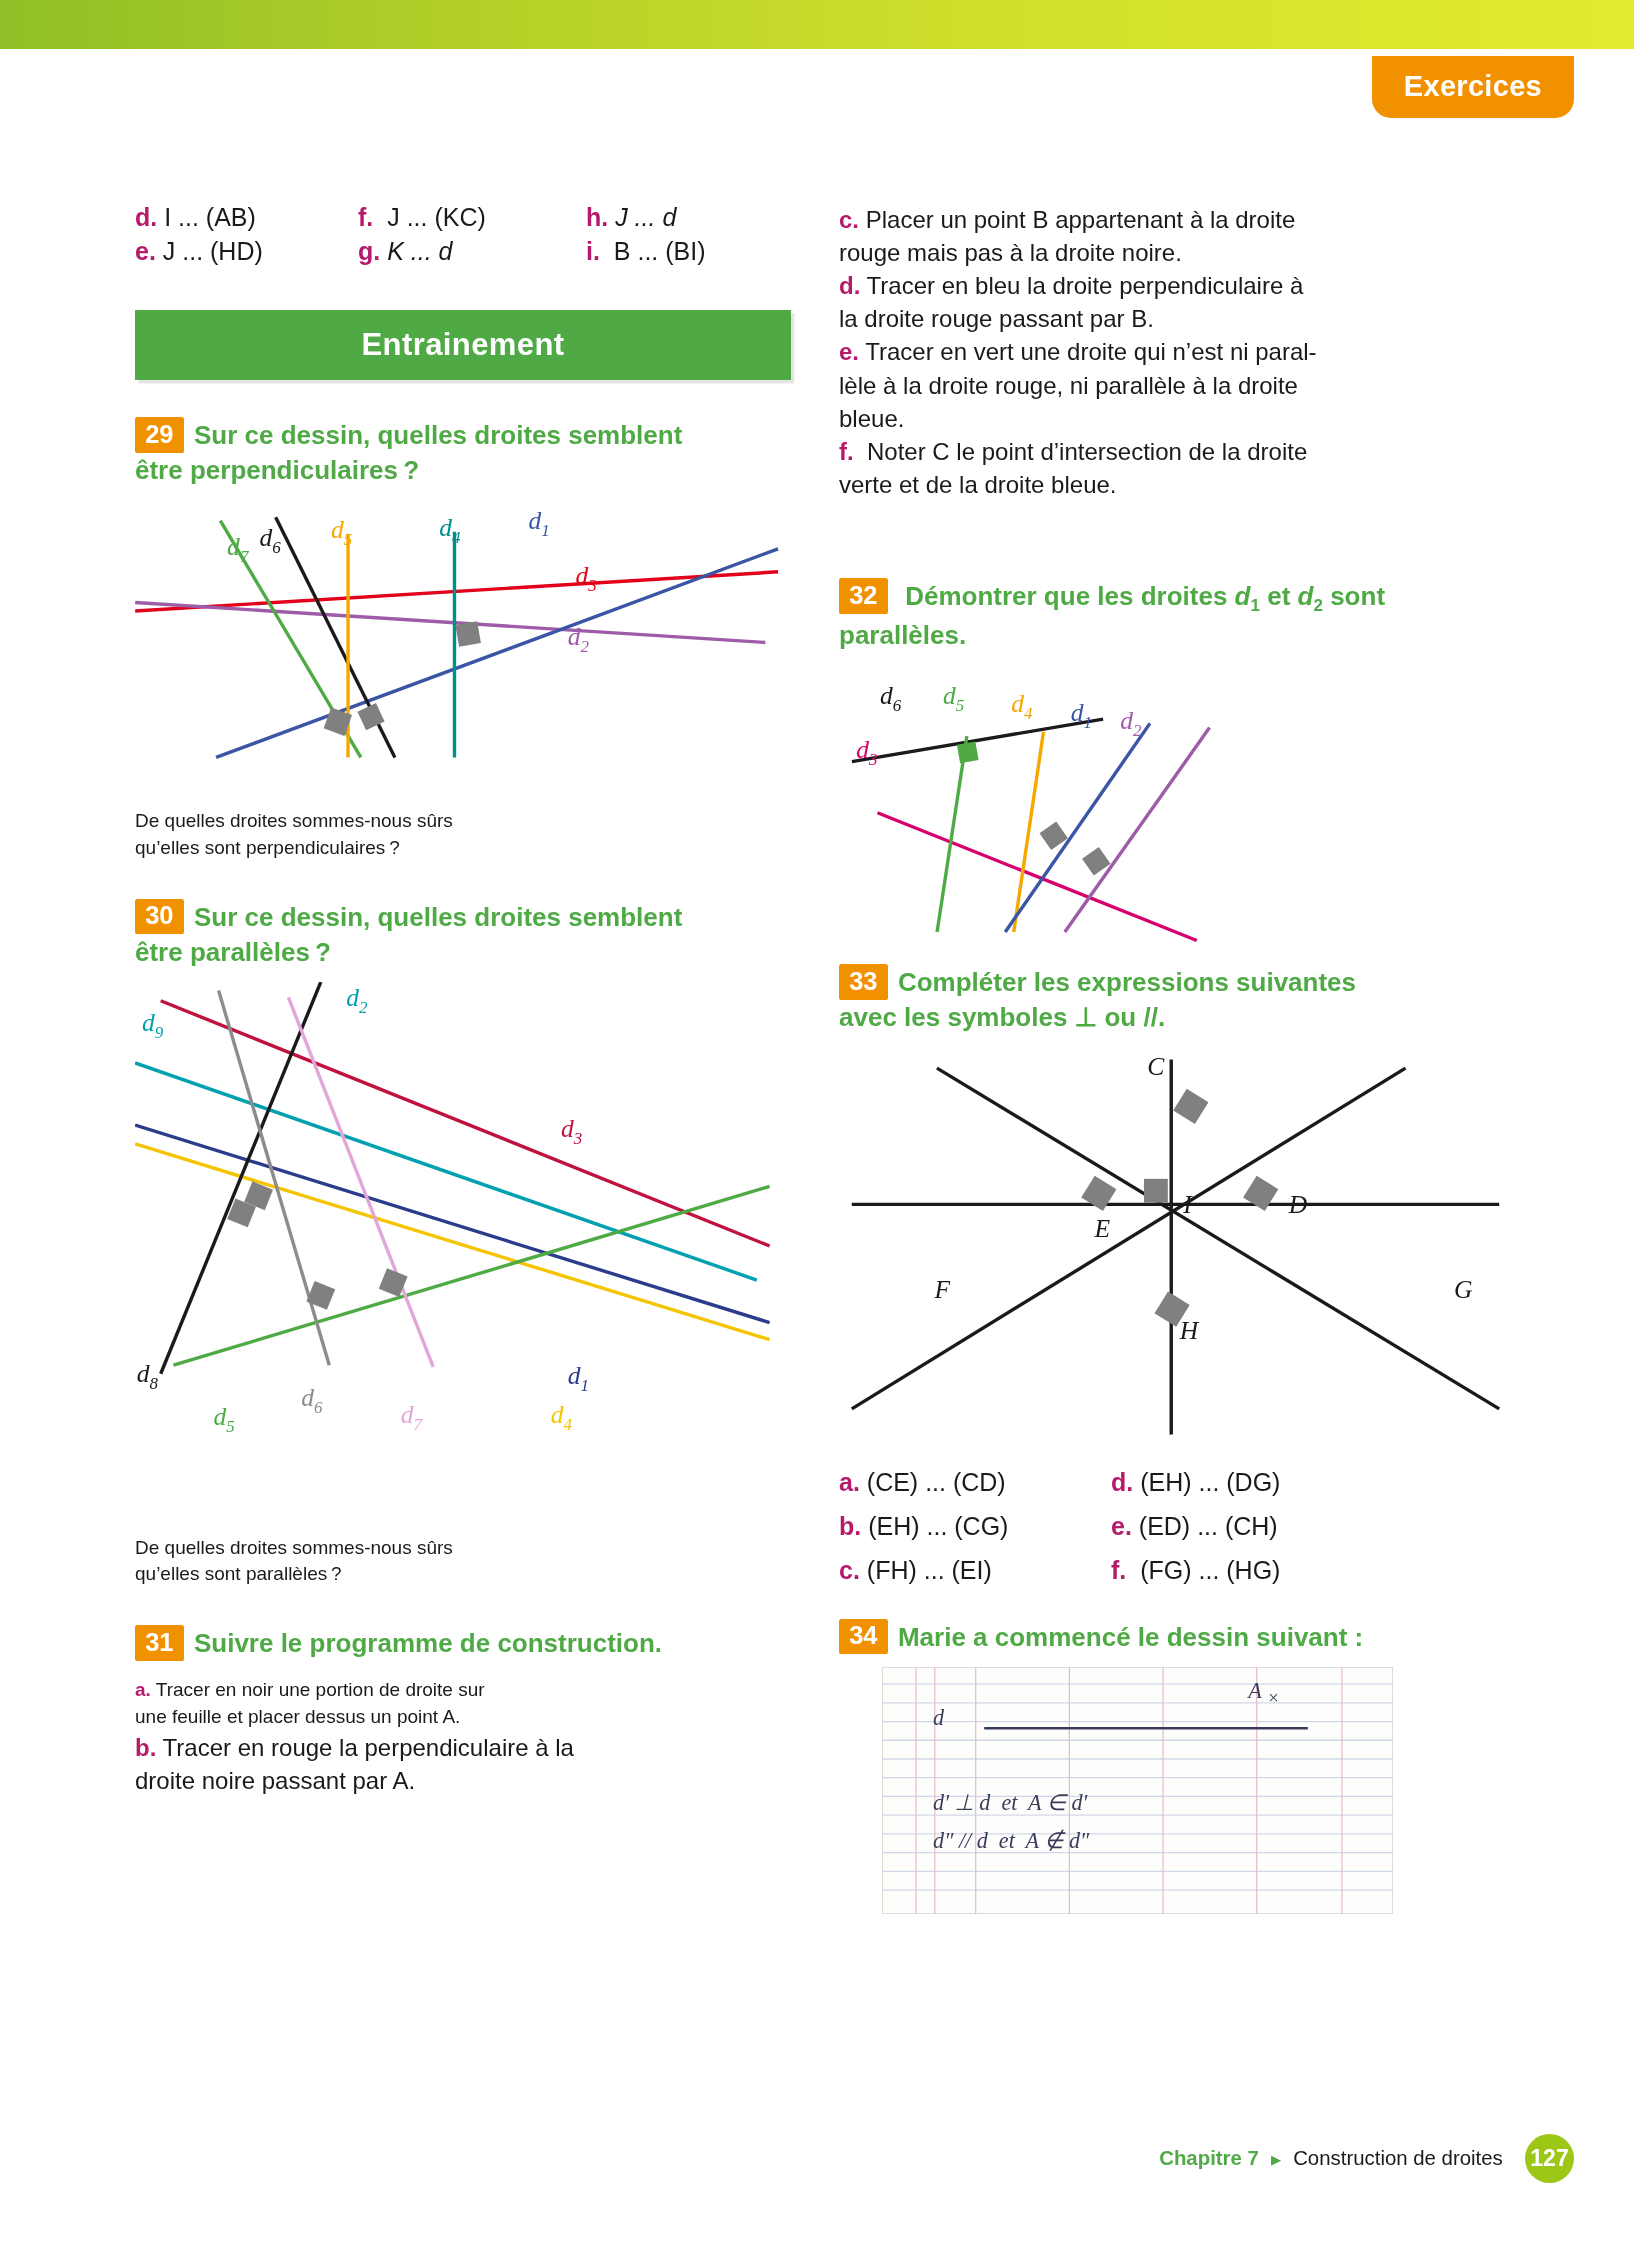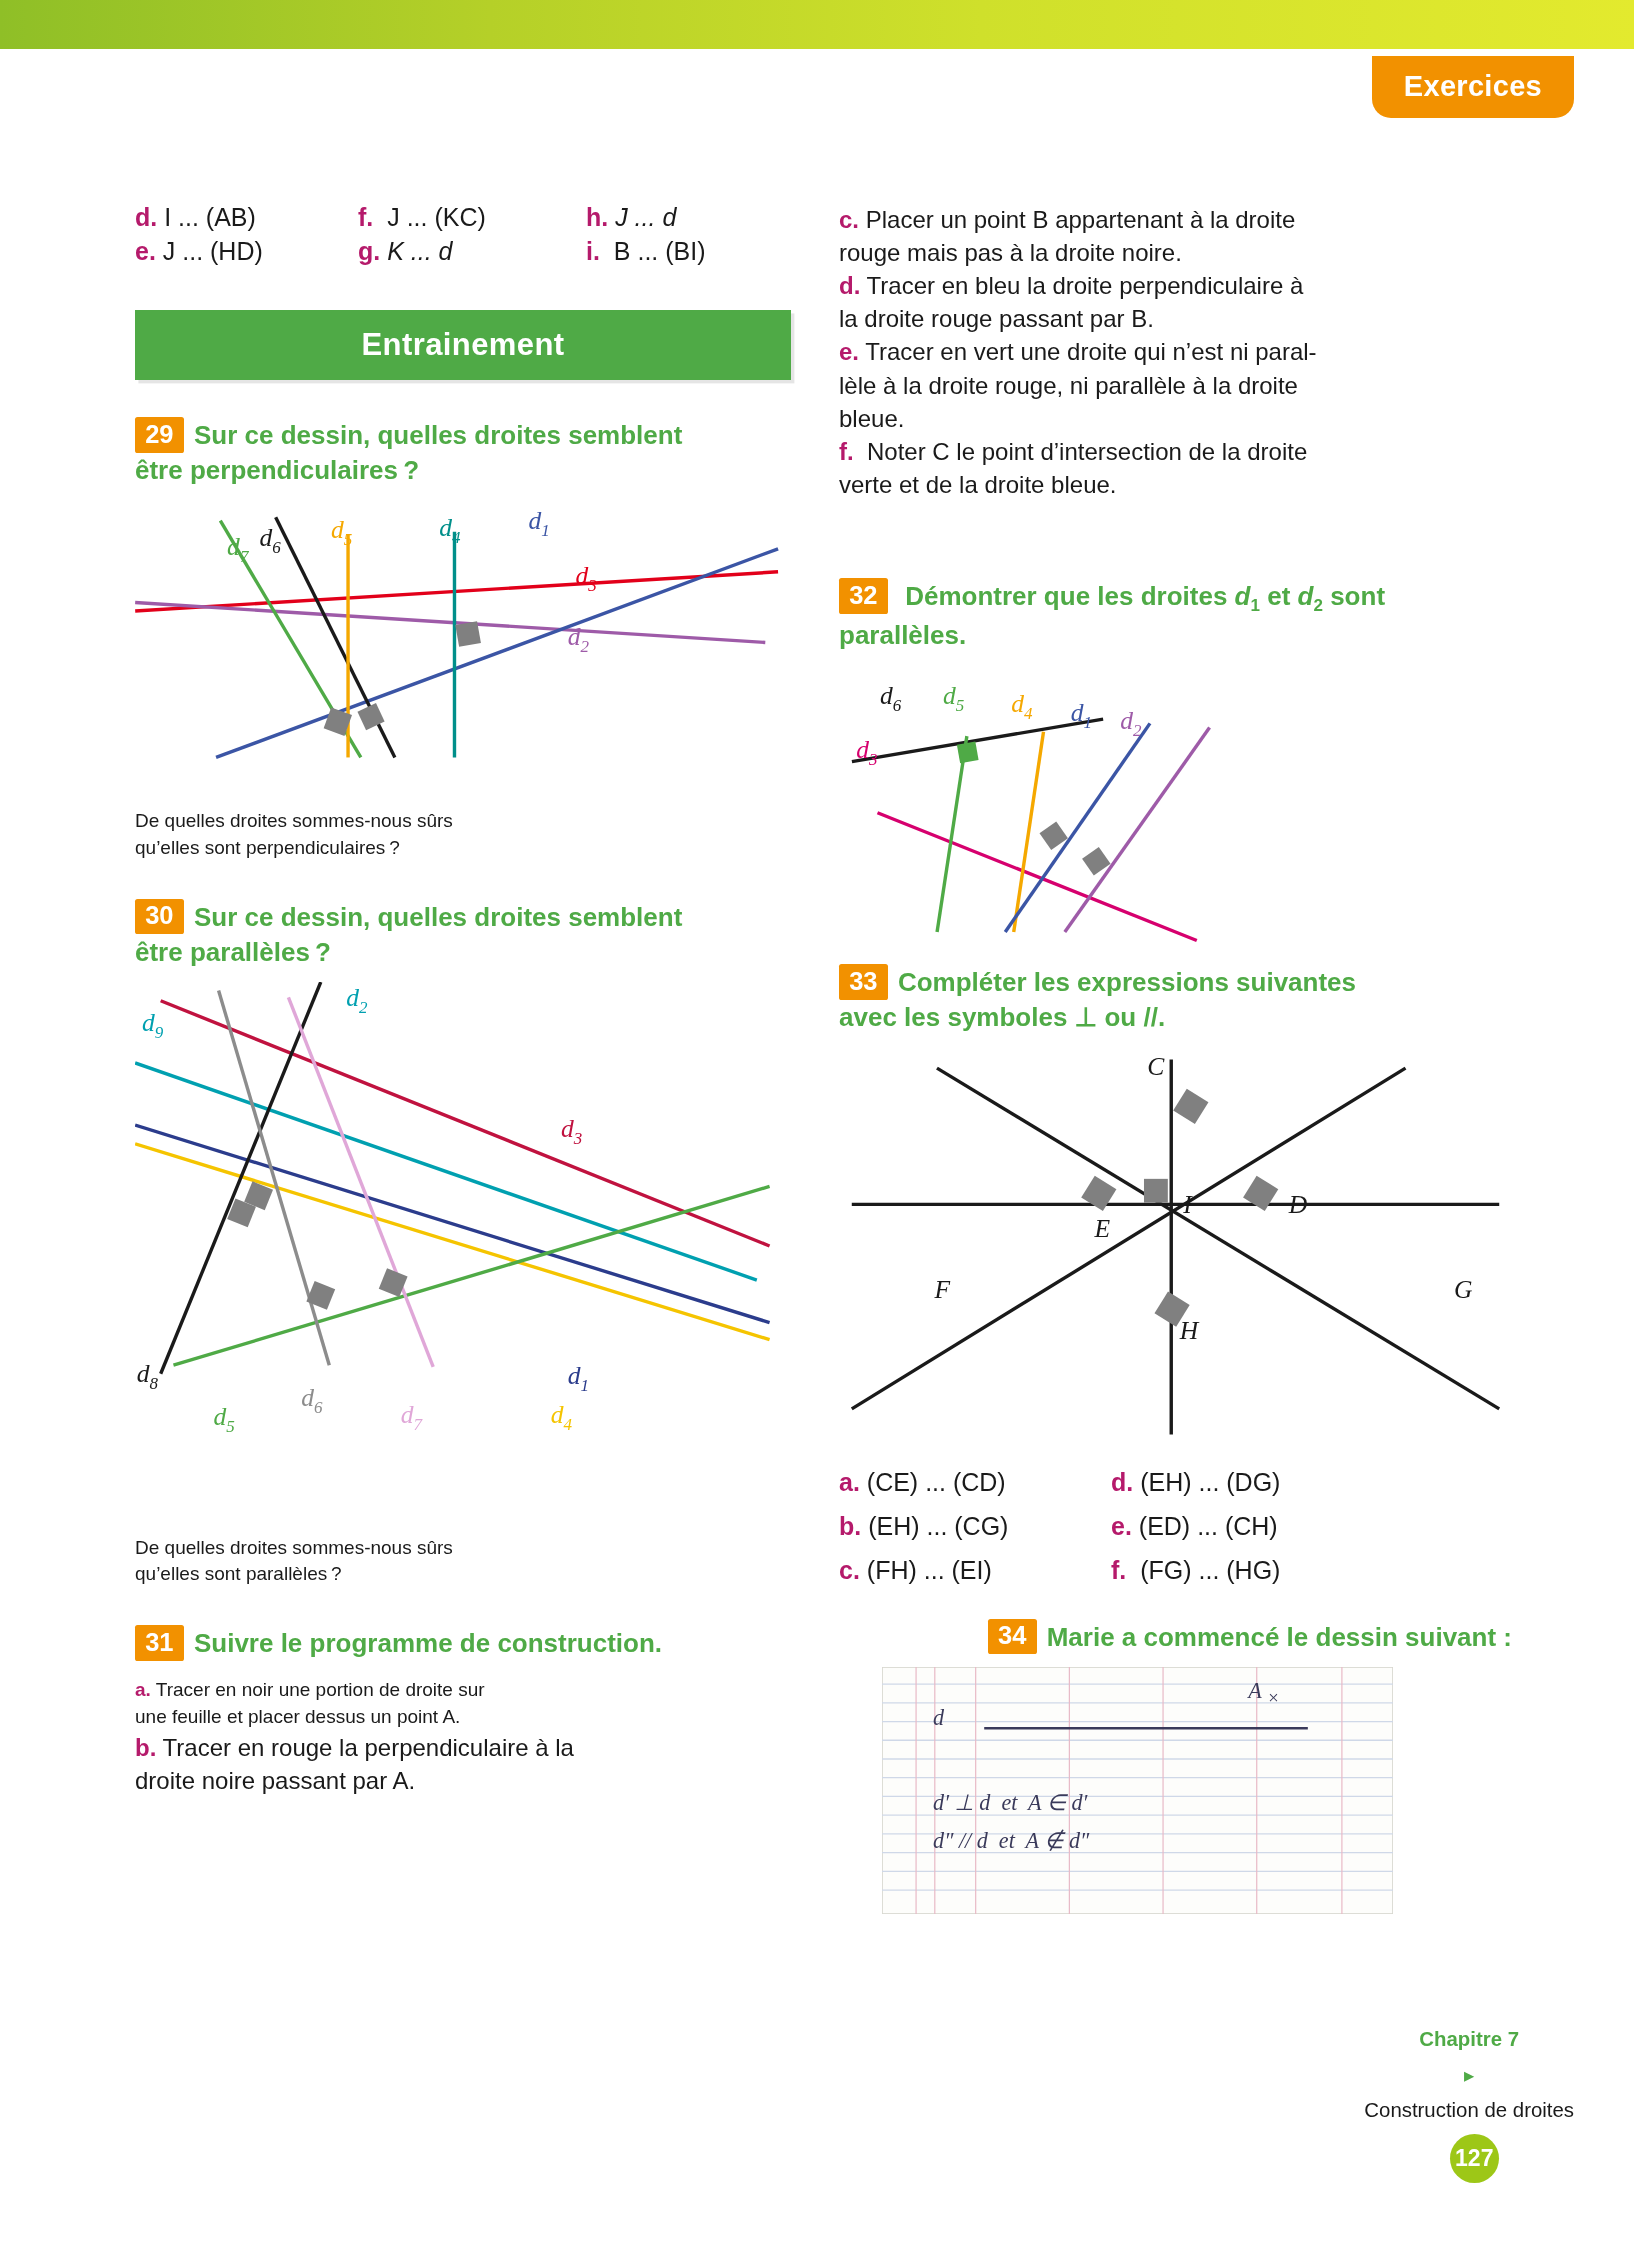--- a/index.html
+++ b/index.html
@@ -81,21 +81,20 @@
   .two-col-ans {
     display:grid; grid-template-columns: 272px auto;
     row-gap:15px; font-size:25px; margin-top:22px;
   }
 
   
   .footer {
     position:absolute; right:61px; bottom:78px;
     display:flex; align-items:center; gap:12px;
     font-size:20.4px;
-    flex-direction:column;
   }
   .footer .chap { color:#4faa46; font-weight:bold; }
   .footer .arrow { color:#4faa46; }
   .footer .sub { color:#1a1a1a; }
   .pagenum {
     background:#9dc717; color:#ffffff; font-weight:bold;
     width:49px; height:49px; border-radius:50%;
     display:flex; align-items:center; justify-content:center;
     font-size:23px; margin-left:10.2px;
   }
@@ -326,21 +325,21 @@
 
   <div class="two-col-ans">
     <div><span class="lbl">a.</span> <span>(CE) ... (CD)</span></div>
     <div><span class="lbl">d.</span> <span>(EH) ... (DG)</span></div>
     <div><span class="lbl">b.</span> <span>(EH) ... (CG)</span></div>
     <div><span class="lbl">e.</span> <span>(ED) ... (CH)</span></div>
     <div><span class="lbl">c.</span> <span>(FH) ... (EI)</span></div>
     <div><span class="lbl">f.</span>&nbsp; <span>(FG) ... (HG)</span></div>
   </div>
 
-  <div class="ex-head" style="margin-top:34px;text-align:right;">
+  <div class="ex-head" style="margin-top:34px;">
     <span class="ex-num">34</span><span class="ex-title">Marie a commencé le dessin suivant :</span>
   </div>
 
   <div class="figure" style="margin-top:12px; margin-left:43px;">
     <svg width="511" height="247" viewBox="0 0 600 290">
       <rect x="0" y="0" width="600" height="290" fill="#fdfdfb" stroke="#d8d8d0" stroke-width="2"></rect>
 
       <g stroke="#cfd8e8" stroke-width="1.5">
         <line x1="0" y1="20" x2="600" y2="20"></line>
           <line x1="0" y1="42" x2="600" y2="42"></line>

